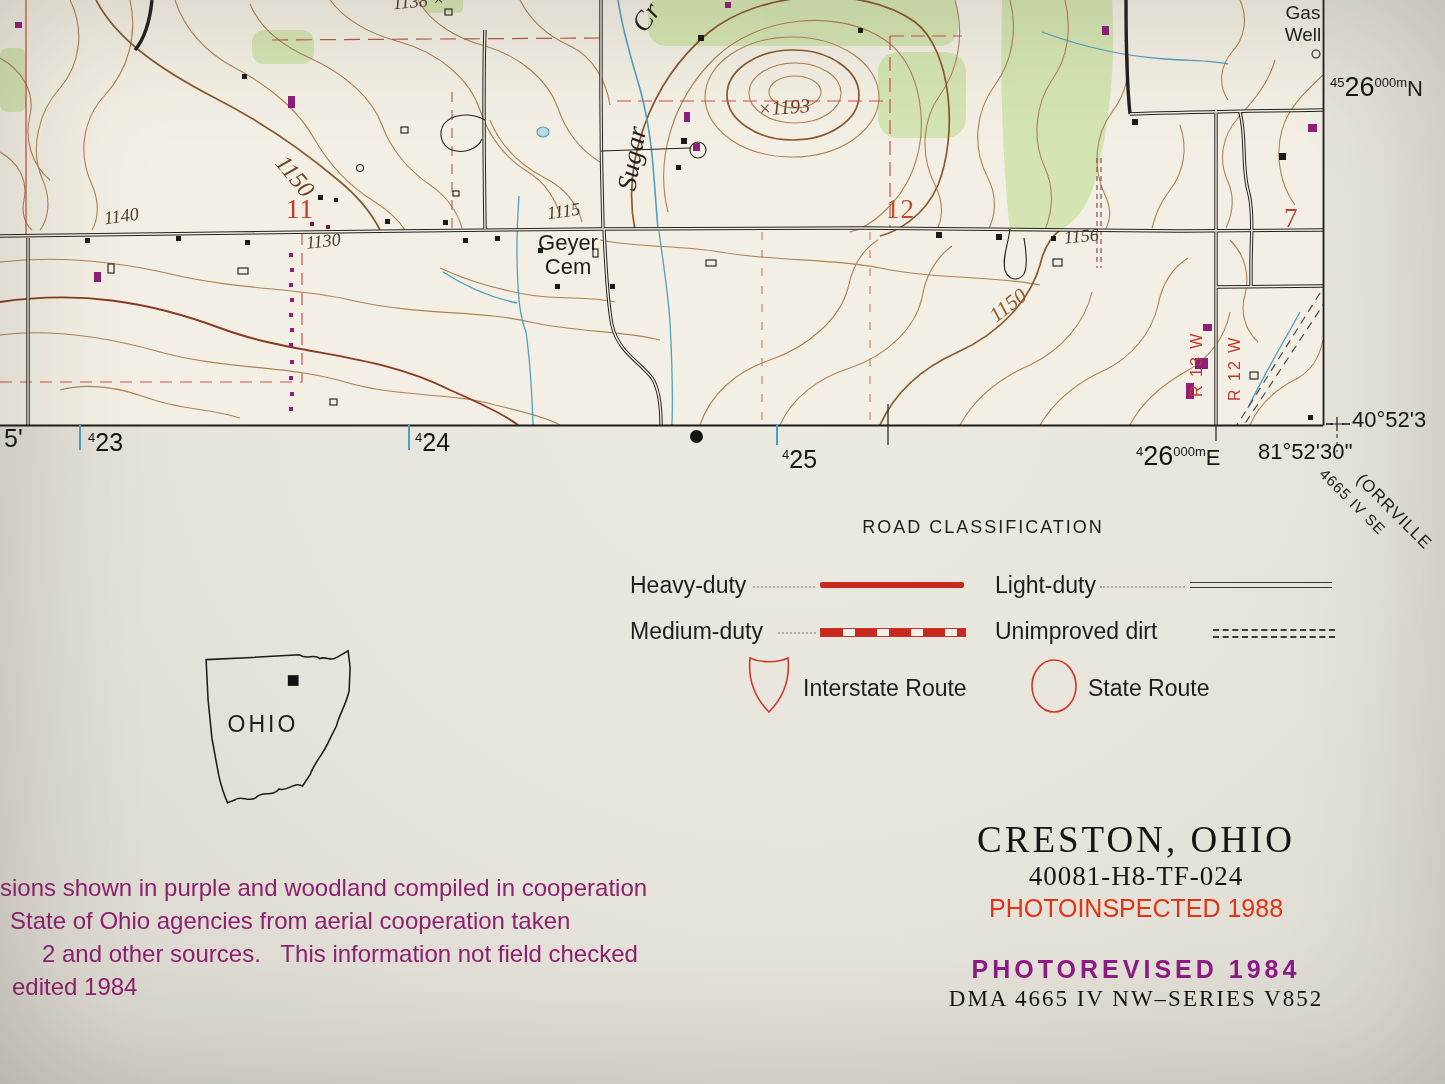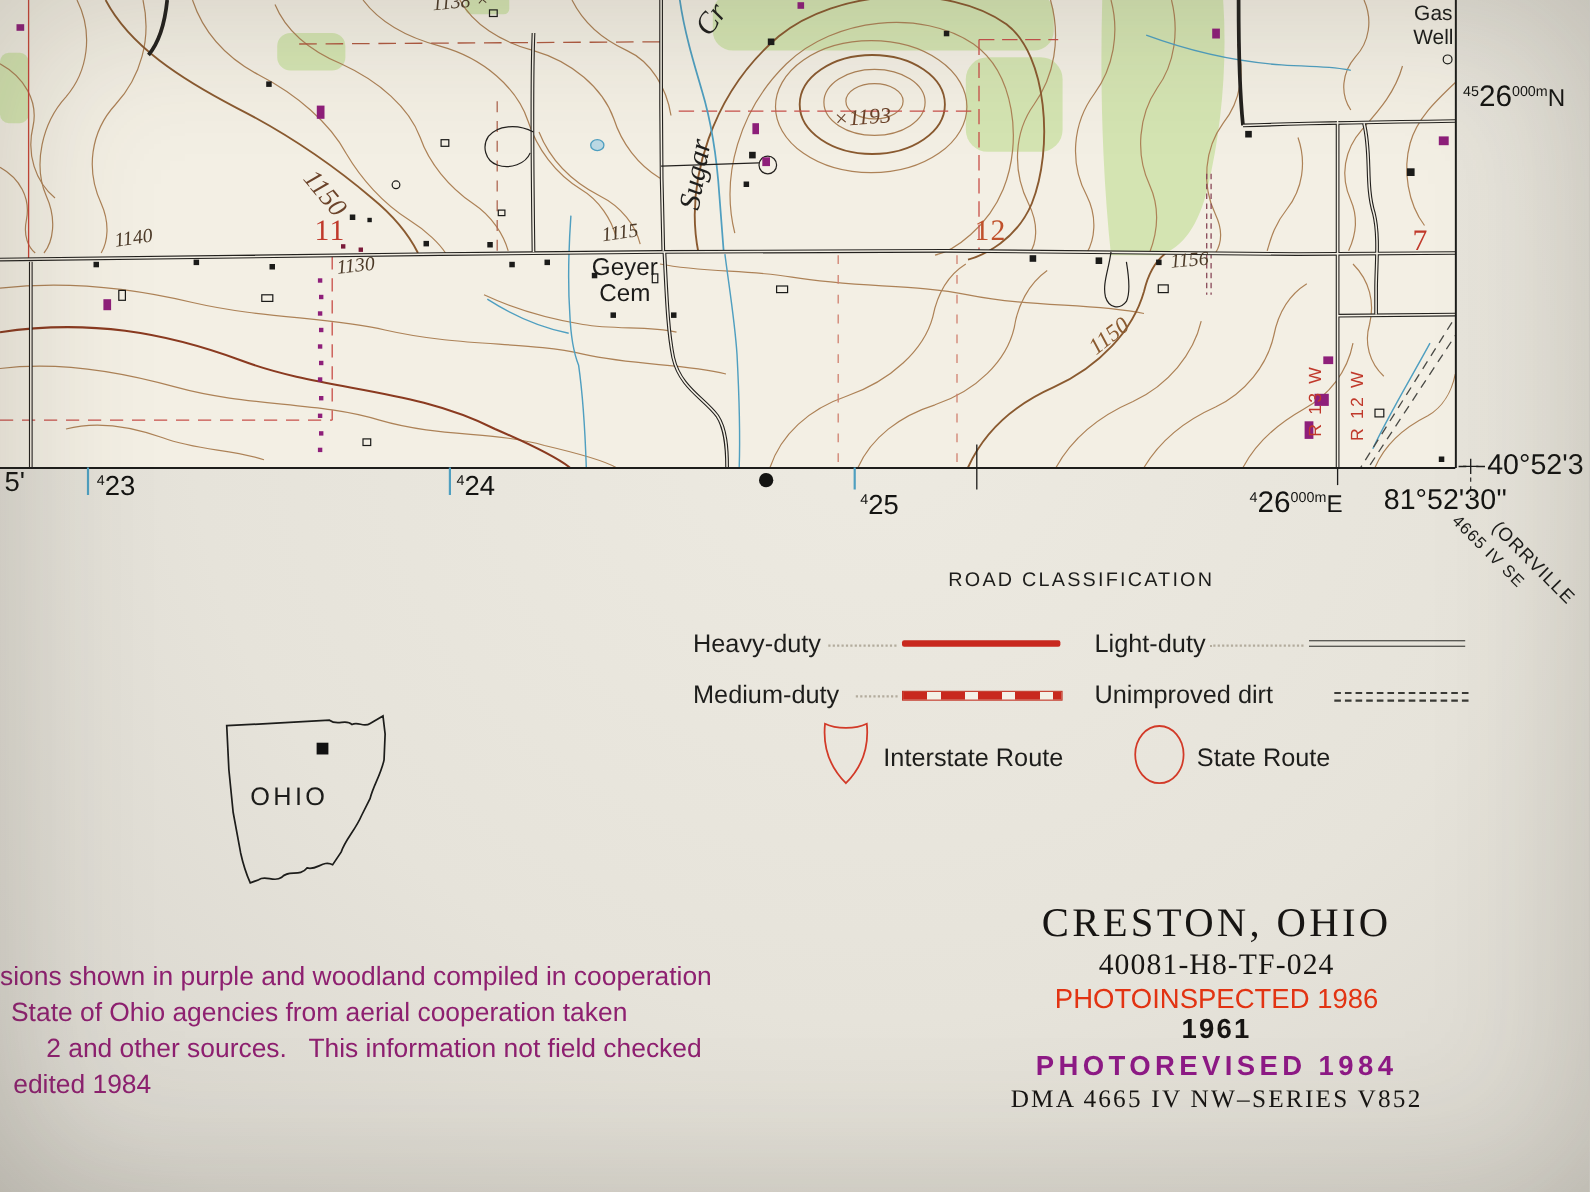--- a/index.html
+++ b/index.html
@@ -20,21 +20,21 @@
   .ital{font-family:"Liberation Serif", serif;font-style:italic;color:#4c3a28;}
   .contour-lbl{color:#6b432a;}
   .sec-num{font-family:"Liberation Serif", serif;color:#c0392b;font-size:27px;letter-spacing:1px;}
   .placename{font-family:"Liberation Sans", sans-serif;color:#1c1c1a;}
   .rangelbl{color:#c0392b;font-size:16px;letter-spacing:2px;font-family:"Liberation Sans",sans-serif;}
   
   .gridnum{position:absolute;font-family:"Liberation Sans",sans-serif;color:#141412;font-size:25px;line-height:1;}
   .gridnum .sup{font-size:13px;vertical-align:9px;}
   .gridnum .small{font-size:13px;vertical-align:9px;}
   .credit{position:absolute;font-size:13.5px;letter-spacing:2.4px;color:#201f1d;}
-  .corner{position:absolute;font-size:26px;color:#141412;font-family:"Liberation Sans",sans-serif;}
+  .corner{position:absolute;font-size:22px;color:#141412;font-family:"Liberation Sans",sans-serif;}
   .adjoin{position:absolute;left:1366px;top:470px;transform:rotate(45deg);transform-origin:left top;
           color:#1b1b19;font-family:"Liberation Sans",sans-serif;}
   .adjoin .l1{font-size:17px;letter-spacing:1px;}
   .adjoin .l2{font-size:15px;letter-spacing:1px;margin-left:-30px;margin-top:3px;}
   
   .leg-title{position:absolute;left:828px;top:517px;width:310px;text-align:center;
              font-size:18px;letter-spacing:2px;color:#1d1d1b;}
   .leg-lbl{position:absolute;font-size:23px;color:#1d1d1b;}
   .leader{position:absolute;border-bottom:2px dotted #b3ac9d;height:0;}
   .sym-heavy{position:absolute;left:820px;top:582px;width:144px;height:6px;background:#c8281e;border-radius:2px;}
@@ -46,21 +46,21 @@
             border-top:2px dashed #3a3a36;border-bottom:2px dashed #3a3a36;}
   .route-lbl{position:absolute;font-size:23px;color:#1d1d1b;}
   
   .ohio-name{position:absolute;left:208px;top:711px;width:110px;text-align:center;
              font-size:23px;letter-spacing:3px;color:#1d1d1b;}
   .quad-cap{position:absolute;left:168px;top:829px;width:245px;text-align:center;
             font-size:20px;letter-spacing:1.4px;color:#1d1d1b;}
   
   .note-line{position:absolute;font-size:24px;color:#8e2070;white-space:pre;}
   
-  .tb{position:absolute;left:856px;width:500px;text-align:center;white-space:nowrap;}
+  .tb{position:absolute;left:886px;width:500px;text-align:center;white-space:nowrap;}
   .tb-name{top:818px;font-family:"Liberation Serif",serif;font-size:37px;letter-spacing:3px;color:#171513;}
   .tb-id{top:861px;font-family:"Liberation Serif",serif;font-size:27px;letter-spacing:1px;color:#171513;}
   .tb-pi{top:894px;font-size:25px;color:#e23312;}
   .tb-yr{top:922px;font-size:25px;font-weight:bold;letter-spacing:2px;color:#171513;}
   .tb-pr{top:955px;font-size:25px;font-weight:bold;letter-spacing:4px;color:#8e1a86;}
   .tb-ser{top:986px;font-family:"Liberation Serif",serif;font-size:23px;letter-spacing:2px;color:#171513;}
 </style>
 </head>
 <body>
 
@@ -365,18 +365,17 @@
   </svg>
   <div class="ohio-name">OHIO</div>
 
   <div class="note-line" style="left:0px;top:874px;">sions shown in purple and woodland compiled in cooperation</div>
   <div class="note-line" style="left:10px;top:907px;">State of Ohio agencies from aerial cooperation taken</div>
   <div class="note-line" style="left:0px;top:940px;margin-left:42px;">2 and other sources.   This information not field checked</div>
   <div class="note-line" style="left:12px;top:973px;">edited 1984</div>
 
   <div class="tb tb-name">CRESTON, OHIO</div>
   <div class="tb tb-id">40081-H8-TF-024</div>
-  <div class="tb tb-pi">PHOTOINSPECTED 1986</div>
-  <div class="tb tb-yr">1961</div>
+  <div class="tb tb-pi">PHOTOINSPECTED 1988</div>
   <div class="tb tb-pr">PHOTOREVISED 1984</div>
   <div class="tb tb-ser">DMA 4665 IV NW–SERIES V852</div>
 
 </div>
 
 </body></html>

